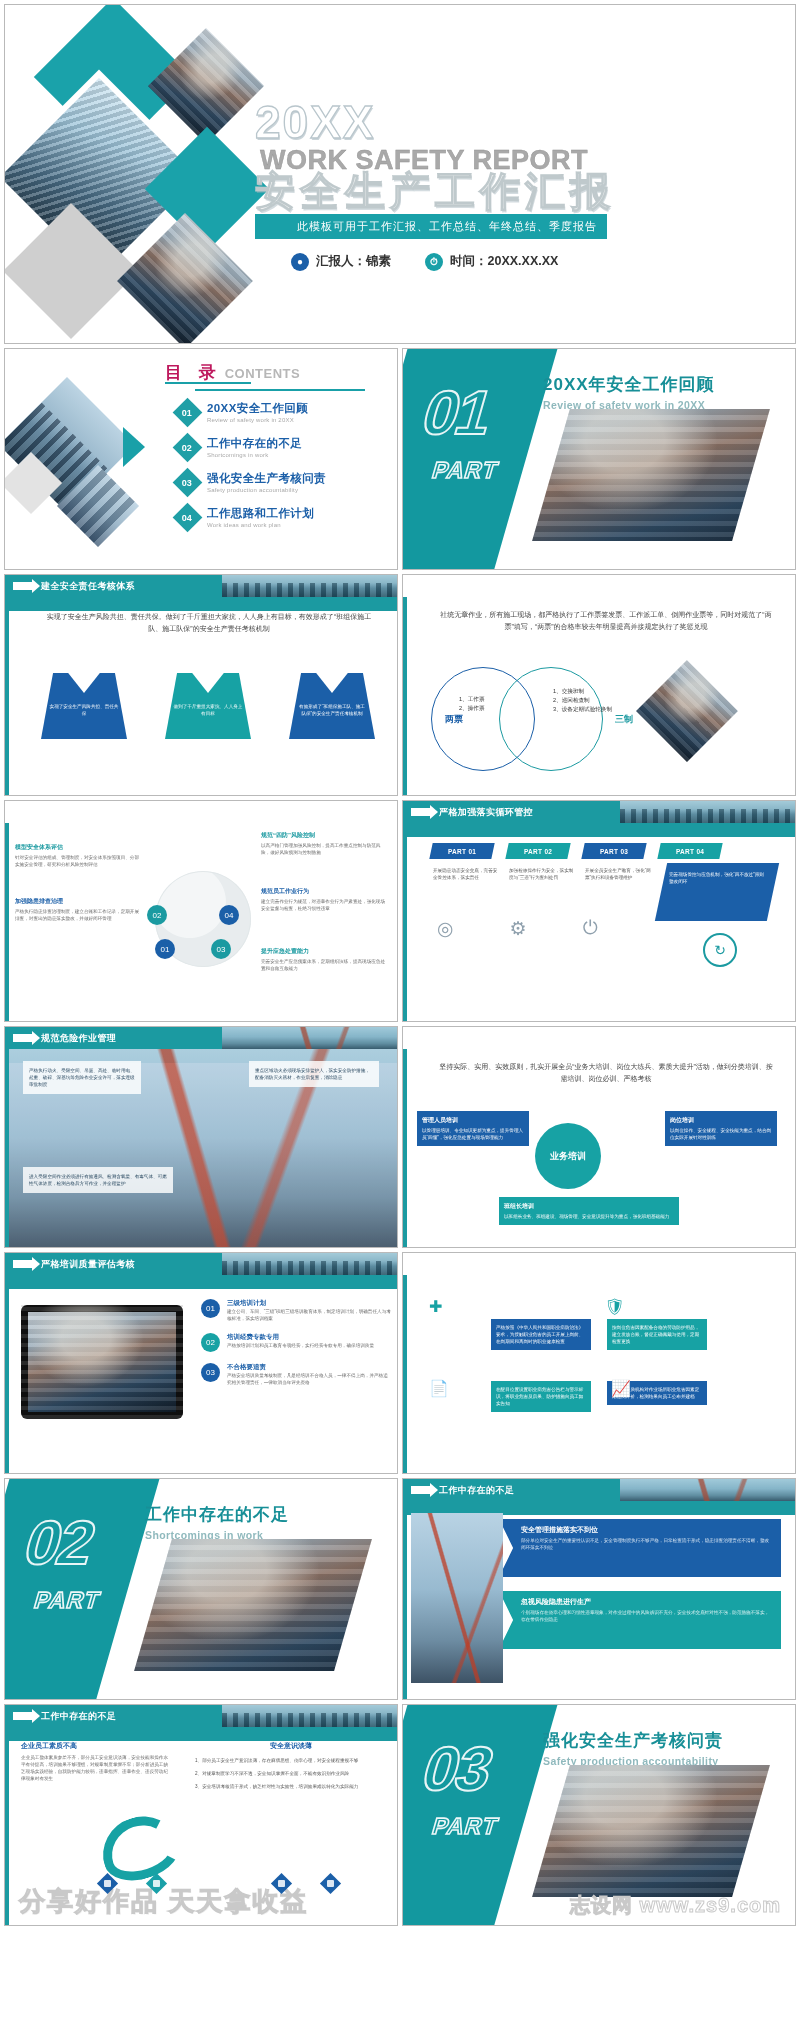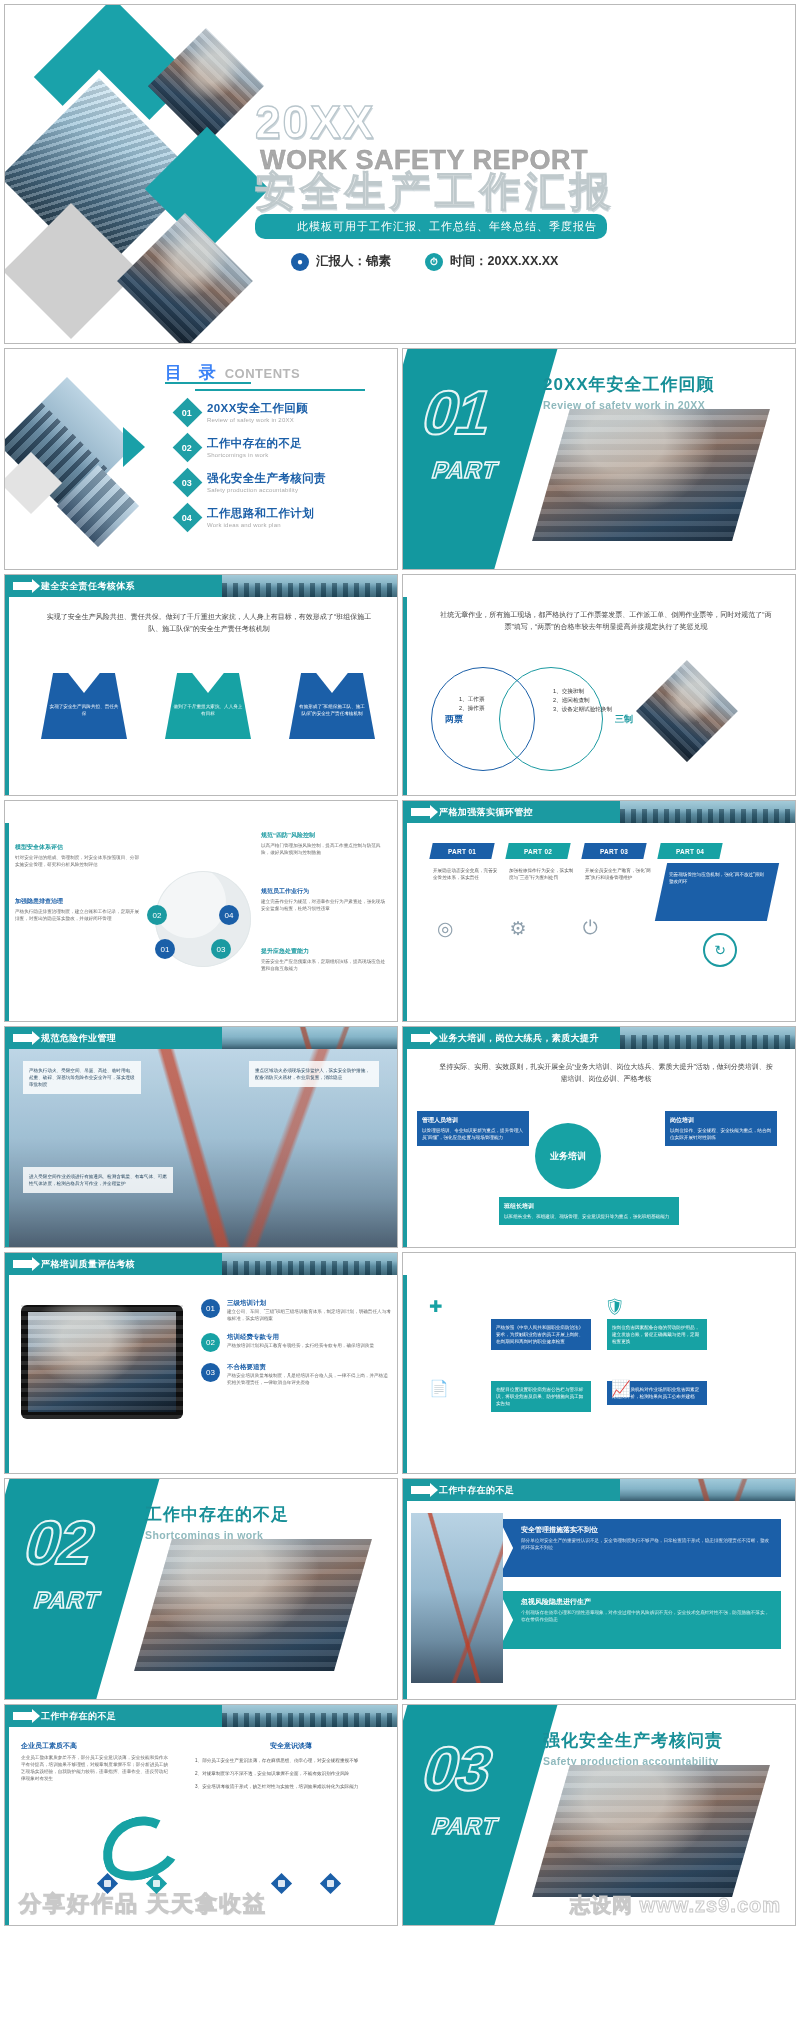--- a/index.html
+++ b/index.html
@@ -80,31 +80,31 @@
     margin-left:5px; -webkit-text-stroke:.4px #8f8f8f;
   }
   .t-cn {
     font-size:40px; font-weight:700; letter-spacing:5px; line-height:1.05;
     color:#f3f4f4; -webkit-text-stroke:1.2px #bfc9cc;
     text-shadow:1px 2px 0 rgba(160,178,186,.45);
     margin-top:-6px;
   }
   .t-bar {
     margin-top:2px; background:#19a0a8; color:#fff; font-size:11px;
-    letter-spacing:1px; padding:5px 10px 5px 42px; width:352px;border-radius:10px;
+    letter-spacing:1px; padding:5px 10px 5px 42px; width:352px;
   }
   .t-meta { margin-top:14px; display:flex; gap:34px; align-items:center; padding-left:36px;}
   .t-meta .itm { display:flex; align-items:center; gap:7px; font-size:12.5px; color:#333; font-weight:600;}
   .badge-round{ width:18px;height:18px;border-radius:50%;display:flex;align-items:center;justify-content:center;color:#fff;font-size:10px;}
   .b-blue{background:#1b5fa8;}
   .b-teal{background:#19a0a8;}
 
   
   .c-title { position:absolute; left:160px; top:12px; }
-  .c-title .cn { font-size:17px; font-weight:700; color:#3b82f6; letter-spacing:6px; }
+  .c-title .cn { font-size:17px; font-weight:700; color:#be185d; letter-spacing:6px; }
   .c-title .en { font-size:13px; font-weight:800; color:#b7b7b7; letter-spacing:.5px; margin-left:3px; }
   .c-ul1 { position:absolute; left:160px; top:33px; width:86px; height:2px; background:#19a0a8; }
   .c-ul2 { position:absolute; left:190px; top:40px; width:170px; height:1.5px; background:#19a0a8; }
   .c-list { position:absolute; left:172px; top:52px; width:215px; }
   .c-item { display:flex; align-items:center; gap:9px; margin-bottom:13px; }
   .c-num {
     width:21px;height:21px;background:#1f9fa6;transform:rotate(45deg);
     display:flex;align-items:center;justify-content:center;flex:0 0 21px;
   }
   .c-num span{ transform:rotate(-45deg); color:#fff; font-size:9px; font-weight:700;}
@@ -132,21 +132,21 @@
   }
   .p-title{ position:absolute; left:140px; top:24px; }
   .p-title .cn{ font-size:17px; font-weight:700; color:#178f97; letter-spacing:1px;}
   .p-title .en{ font-size:10.5px; font-weight:800; color:#8fb9bd; letter-spacing:.4px; margin-top:3px;}
   .p-photo{
     position:absolute; left:148px; top:60px; width:200px; height:132px;
     transform:skewX(-16deg); overflow:hidden;
   }
 
   
-  .h-bar{ position:absolute; left:0; top:0; width:100%; height:22px; background:#1b9aa1; overflow:hidden;}
+  .h-bar{ position:absolute; left:0; top:0; width:100%; height:36px; background:#1b9aa1; overflow:hidden;}
   .h-bar .ph{ position:absolute; right:0; top:0; width:175px; height:22px; opacity:.85;}
   .h-arrow{
     position:absolute; left:8px; top:7px; width:20px; height:8px; background:#fff;
   }
   .h-arrow:after{
     content:""; position:absolute; right:-7px; top:-3px; width:0;height:0;
     border-top:7px solid transparent;border-bottom:7px solid transparent;border-left:8px solid #fff;
   }
   .h-tt{ position:absolute; left:36px; top:5px; color:#fff; font-size:9px; font-weight:700; letter-spacing:.4px;}
   .side-rail{ position:absolute; left:0; top:22px; width:4px; bottom:0; background:#1b9aa1;}
@@ -171,21 +171,21 @@
   .chip{ position:relative; height:16px; color:#fff; font-size:6.5px; font-weight:700;
     display:flex;align-items:center;justify-content:center; letter-spacing:.3px;}
   .chip.sk{ transform:skewX(-12deg); }
   .chip.sk > span{ transform:skewX(12deg); }
 
   
   .bx{ color:#fff; padding:5px; }
   .bx h5{ font-size:6px; margin-bottom:2px; }
 
   .wm{
-    position:absolute; left:14px; bottom:6px; font-size:22px; font-weight:700;
+    position:absolute; left:14px; bottom:6px; font-size:26px; font-weight:700;
     color:rgba(255,255,255,0); -webkit-text-stroke:1px #c9c9c9; letter-spacing:2px;
     text-shadow:1px 1px 0 rgba(0,0,0,.06);
   }
   .wm2{
     position:absolute; right:14px; bottom:6px; font-size:20px; font-weight:700;
     color:rgba(255,255,255,0); -webkit-text-stroke:1px #c9c9c9; letter-spacing:1px;
   }
   .wm-icons{ position:absolute; left:95px; bottom:34px; display:flex; gap:34px;}
   .wm-icons i{ width:15px;height:15px;background:#1b5fa8;transform:rotate(45deg);display:inline-block;
     position:relative;}
@@ -448,25 +448,20 @@
       </div>
       <div class="abs" style="left:244px;top:34px;width:130px;padding:6px;background:rgba(255,255,255,.82);">
         <div class="tiny" style="color:#1a3b55;">重点区域动火必须现场安排监护人，落实安全防护措施，配备消防灭火器材，作业后复查，消除隐患</div>
       </div>
       <div class="abs" style="left:18px;top:140px;width:150px;padding:6px;background:rgba(255,255,255,.82);">
         <div class="tiny" style="color:#1a3b55;">进入受限空间作业必须进行有效通风、检测含氧量、有毒气体、可燃性气体浓度，检测合格后方可作业，并全程监护</div>
       </div>
     </div>
 
     <div class="slide">
-      <div class="h-bar">
-        <div class="ph photo-city"></div>
-        <div class="h-arrow"></div>
-        <div class="h-tt">业务大培训，岗位大练兵，素质大提升</div>
-      </div>
       <div class="side-rail"></div>
       <div class="abs body-txt" style="left:36px;right:22px;top:34px;">坚持实际、实用、实效原则，扎实开展全员“业务大培训、岗位大练兵、素质大提升”活动，做到分类培训、按需培训、岗位必训、严格考核</div>
 
       <div class="abs" style="left:132px;top:96px;width:66px;height:66px;border-radius:50%;background:#17a2a4;color:#fff;
                   font-size:9px;font-weight:700;display:flex;align-items:center;justify-content:center;">
             <span>业务培训</span>
           </div>
 
       <div class="abs bx" style="left:14px;top:84px;width:112px;background:#1b5fa8;">
         <h5>管理人员培训</h5>

